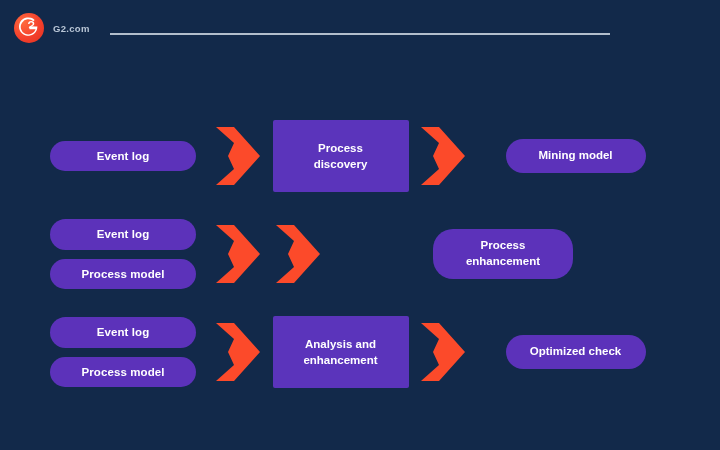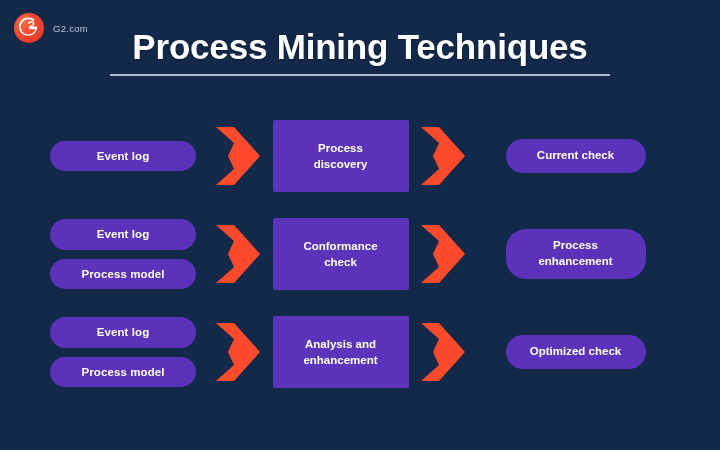--- a/index.html
+++ b/index.html
@@ -18,21 +18,21 @@
     display:flex; align-items:center; gap:9px;
   }
   .logo-mark {
     width:30px; height:30px; border-radius:50%;
     background:radial-gradient(circle at 32% 30%, #ff6a3d 0%, #f5402c 55%, #e0301f 100%);
     display:flex; align-items:center; justify-content:center;
     position:relative; flex:none;
   }
   .logo-mark svg { display:block; }
   .brand-name {
-    color:#b9c6d6; font-size:9.5px; letter-spacing:.3px; font-weight:400;
+    color:#b9c6d6; font-size:9.5px; letter-spacing:.3px; font-weight:700;
   }
 
   
   .title-wrap { position:absolute; left:0; top:26px; width:720px; text-align:center; }
   .title {
     color:#ffffff;
     font-size:35px;
     font-weight:bold;
     letter-spacing:-0.2px;
     line-height:1.18;
@@ -109,21 +109,20 @@
   <span class="logo-mark">
     <svg width="22" height="22" viewBox="0 0 22 22" aria-hidden="true">
       <path d="M15.4 4.2 A7.6 7.6 0 1 0 17.6 12.2 L11.5 12.2 L11.5 9.6 L19.4 9.6 A9.2 9.2 0 1 1 16.6 3.0 Z" fill="#ffffff"></path>
       <path d="M13.2 4.0 c1.9 0 3.1 1.0 3.1 2.4 0 1.1 -0.6 1.8 -1.9 2.6 l-1.3 0.8 h3.3 v1.5 h-5.5 v-1.3 l2.6 -1.7 c0.9 -0.6 1.2 -1.0 1.2 -1.6 0 -0.7 -0.6 -1.1 -1.5 -1.1 -0.9 0 -1.5 0.5 -1.6 1.4 h-1.6 c0.1 -1.8 1.3 -3.0 3.2 -3.0 z" fill="#ffffff"></path>
     </svg>
   </span>
   <span class="brand-name">G2.com</span>
 </div>
 
 <div class="title-wrap">
-  <div class="title">Process Mining Techniques</div>
   <div class="title-rule"></div>
 </div>
 
 <div class="diagram">
 
   <div class="row">
     <div class="col-inputs">
       <div class="pill">Event log</div>
     </div>
     <div class="col-arrow">
@@ -136,39 +135,33 @@
         <span>Process</span><br>
         <span>discovery</span>
       </div>
     </div>
     <div class="col-arrow">
       <svg class="chev" viewBox="0 0 48 62">
         <path d="M2 2 L20 2 L46 31 L20 60 L2 60 L20 44 L14 31 L20 18 Z" fill="#fc4a2a"></path>
       </svg>
     </div>
     <div class="col-out">
-      <div class="pill-out">Current check</div>
+      <div class="pill-out">Mining model</div>
     </div>
   </div>
 
   <div class="row">
     <div class="col-inputs">
       <div class="pill">Event log</div>
       <div class="pill wide">Process model</div>
     </div>
     <div class="col-arrow">
       <svg class="chev" viewBox="0 0 48 62">
         <path d="M2 2 L20 2 L46 31 L20 60 L2 60 L20 44 L14 31 L20 18 Z" fill="#fc4a2a"></path>
       </svg>
-    </div>
-    <div class="col-mid">
-      <div class="box">
-        <span>Conformance</span><br>
-        <span>check</span>
-      </div>
     </div>
     <div class="col-arrow">
       <svg class="chev" viewBox="0 0 48 62">
         <path d="M2 2 L20 2 L46 31 L20 60 L2 60 L20 44 L14 31 L20 18 Z" fill="#fc4a2a"></path>
       </svg>
     </div>
     <div class="col-out">
       <div class="pill-out">
         <span>Process</span><br>
         <span>enhancement</span>

